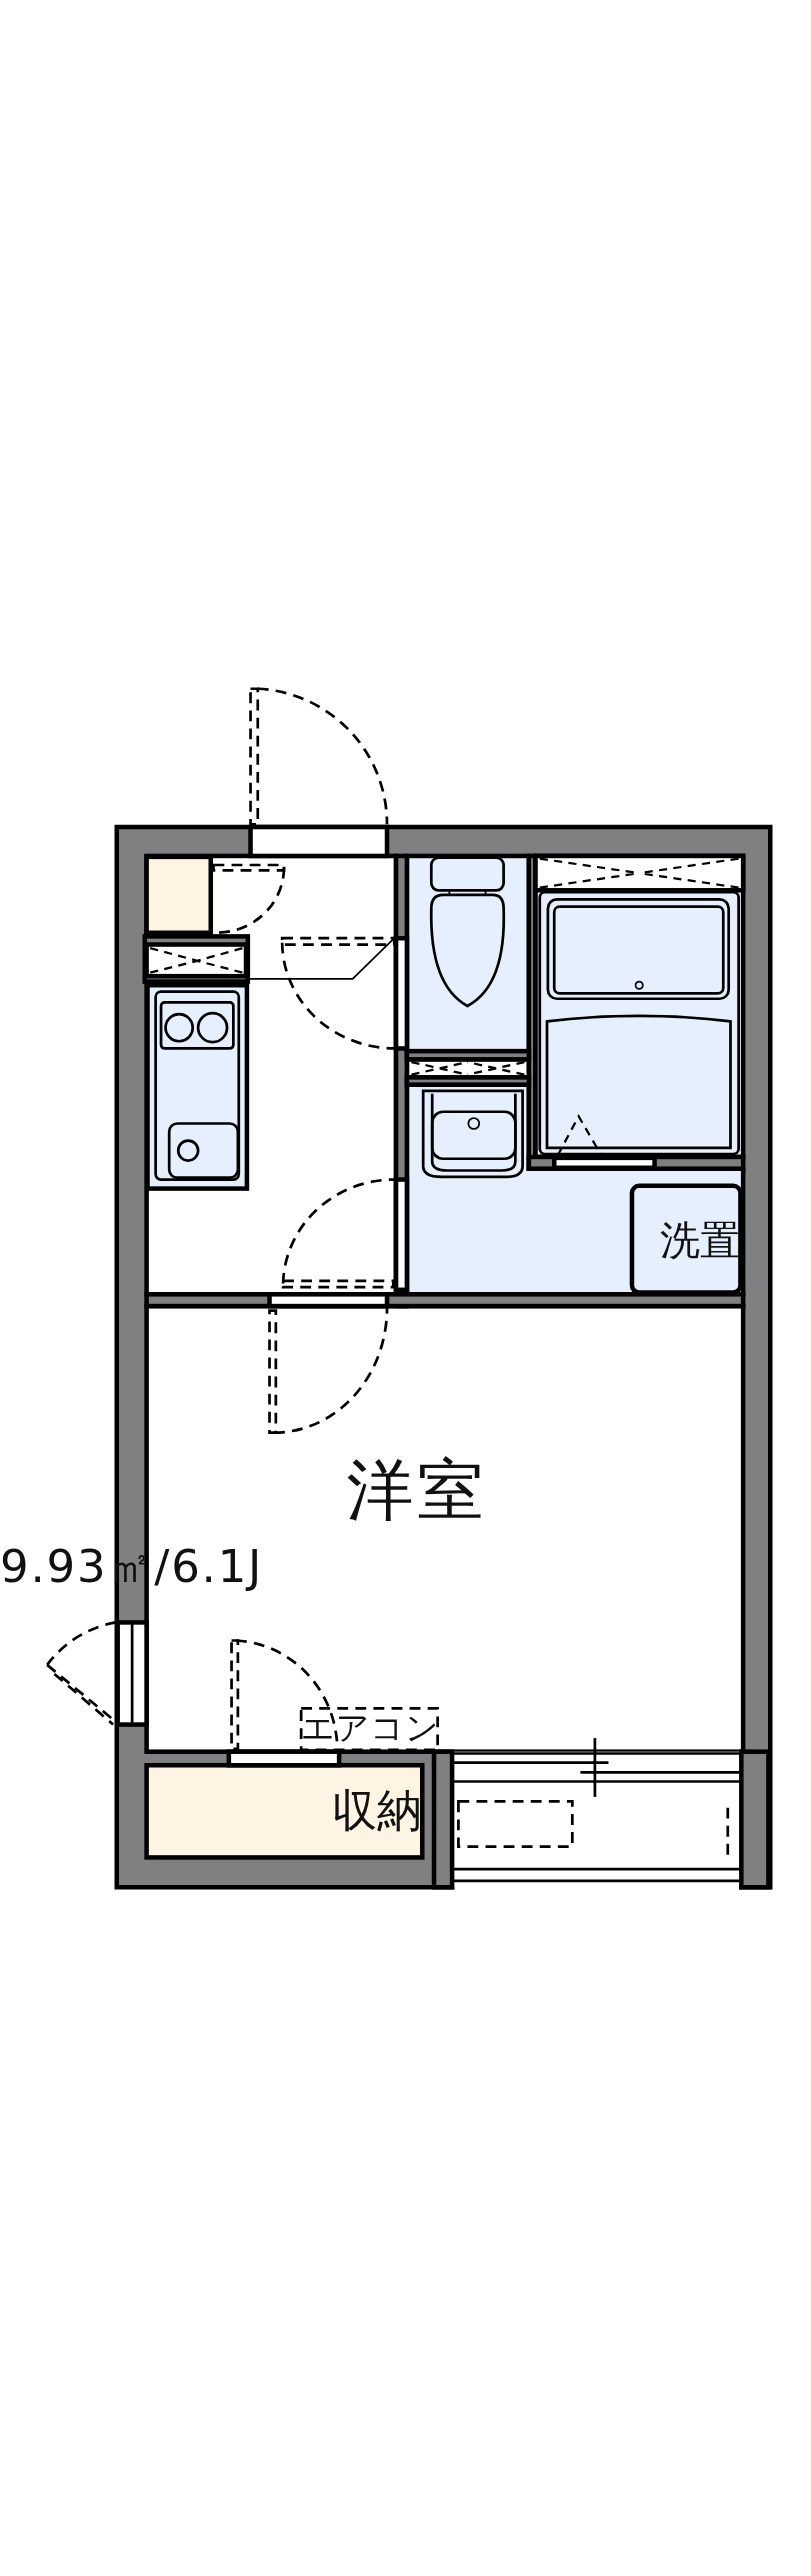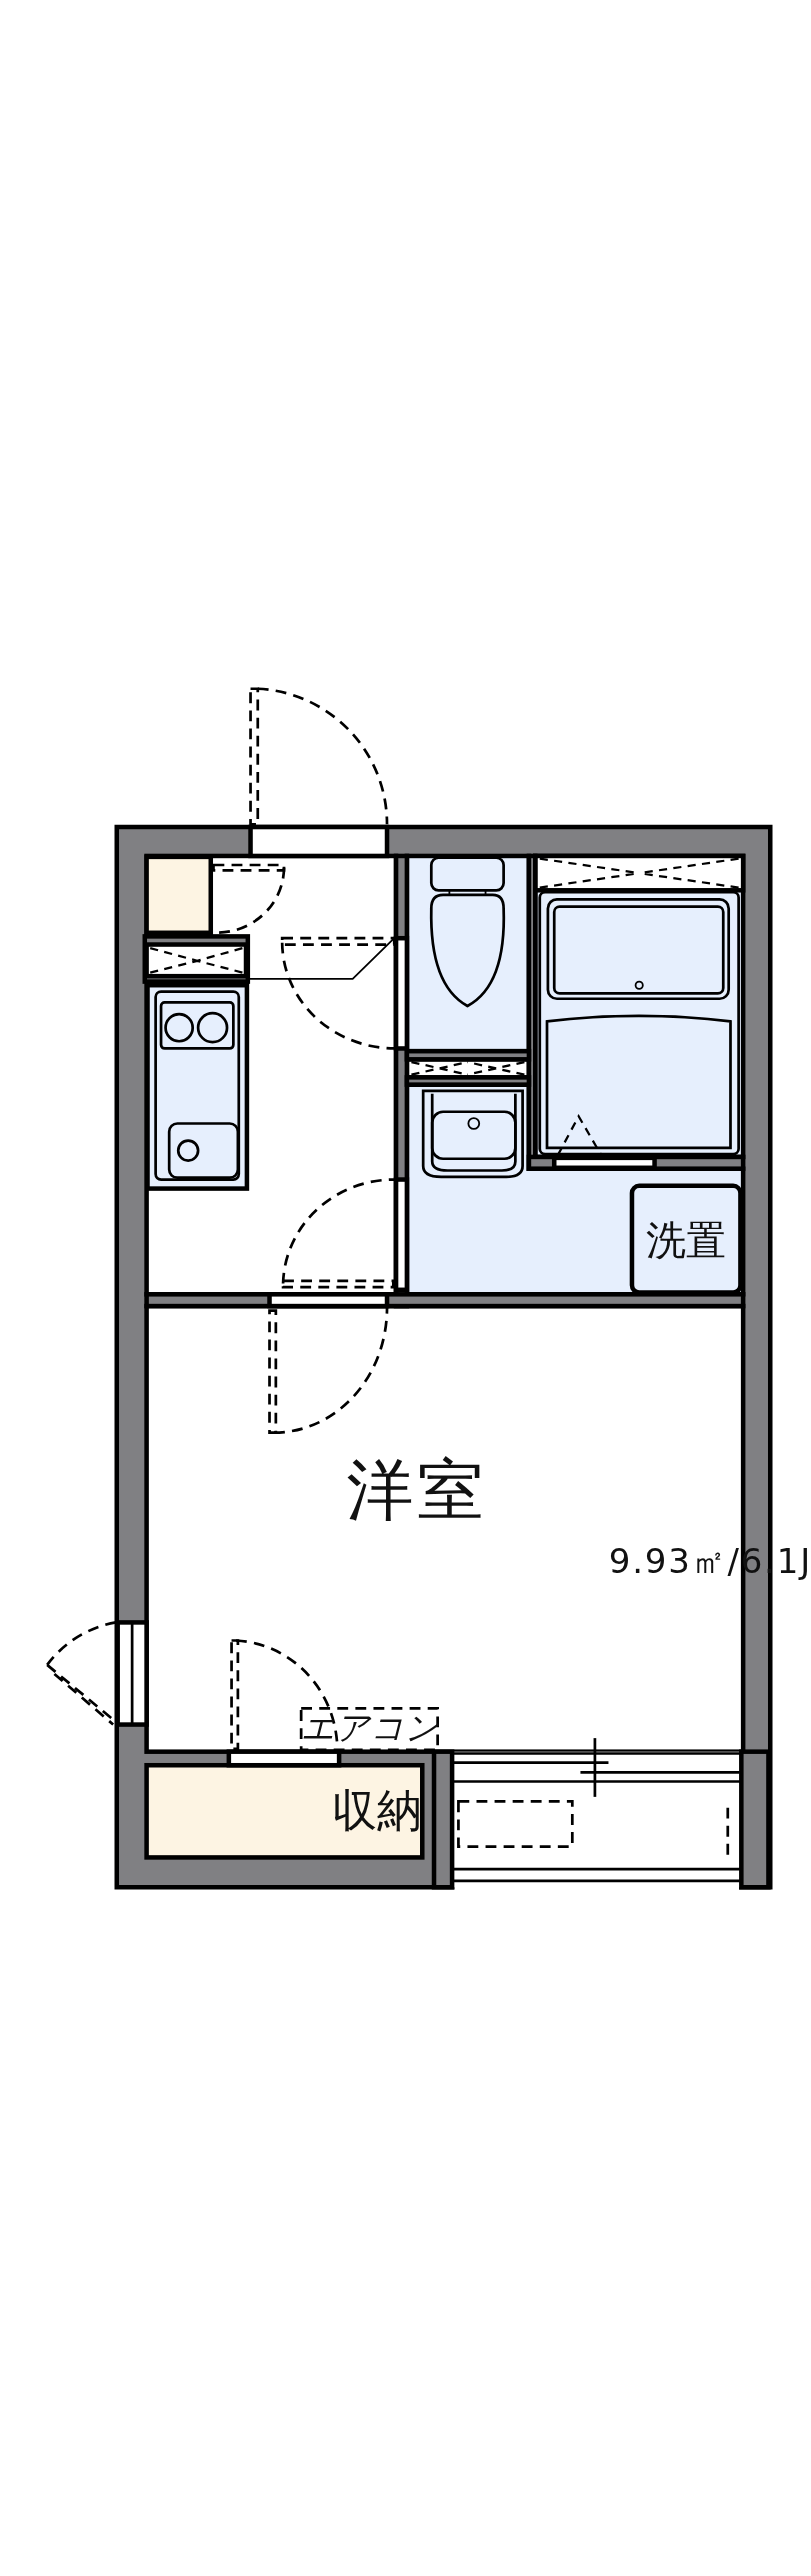--- a/index.html
+++ b/index.html
@@ -1,23 +1,23 @@
 <!DOCTYPE html>
 <html style="font-size:14.5px"><head>
 <meta charset="utf-8">
 <style>
   html,body{margin:0;padding:0;background:#ffffff;}
   body{width:812px;height:2576px;position:relative;overflow:hidden;font-family:"DejaVu Sans","Liberation Sans",sans-serif;}
   #plan{position:absolute;left:0;top:0;width:812px;height:2576px;}
   .lbl{position:absolute;color:#111;white-space:nowrap;font-family:"DejaVu Sans","Liberation Sans",sans-serif;line-height:1;}
   #room-name{left:0;width:812px;top:1457px;text-align:center;font-size:67px;letter-spacing:3.6px;padding-left:11px;}
-  #room-area{left:0;width:812px;top:1544px;text-align:right;font-size:34px;letter-spacing:1.8px;}
-  #wash-label{left:632px;width:108px;top:1220px;text-align:center;font-size:40px;}
+  #room-area{left:0;width:812px;top:1544px;text-align:left;font-size:45px;letter-spacing:1.8px;}
+  #wash-label{left:632px;width:108px;top:1220px;text-align:right;font-size:40px;}
   #storage-label{left:146px;width:276px;top:1788px;text-align:right;font-size:45px;}
-  #ac-label{left:301px;width:136px;top:1711px;text-align:right;font-size:33px;letter-spacing:0.9px;font-style:italic;}
+  #ac-label{left:301px;width:136px;top:1711px;text-align:right;font-size:33px;letter-spacing:0.9px;}
 </style>
 </head>
 <body>
 
 <svg id="plan" viewBox="0 0 898 2850" xmlns="http://www.w3.org/2000/svg">
   <defs>
     <style>
       .wall{fill:#808083;stroke:#000;stroke-width:5;}
       .blue{fill:#e6effd;stroke:#000;stroke-width:5;}
       .beige{fill:#fdf4e3;stroke:#000;stroke-width:5;}

